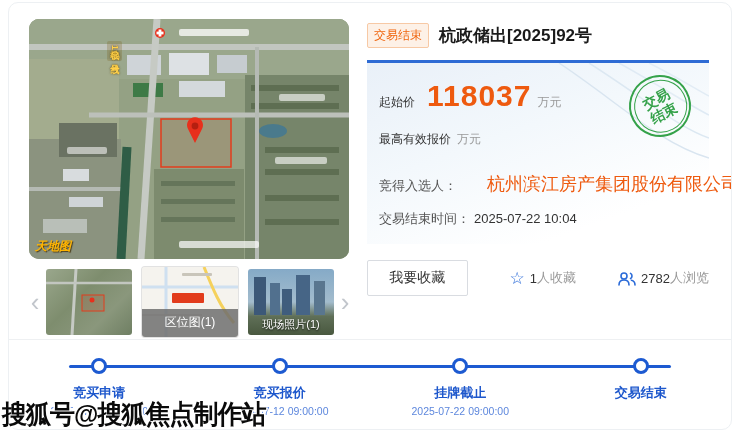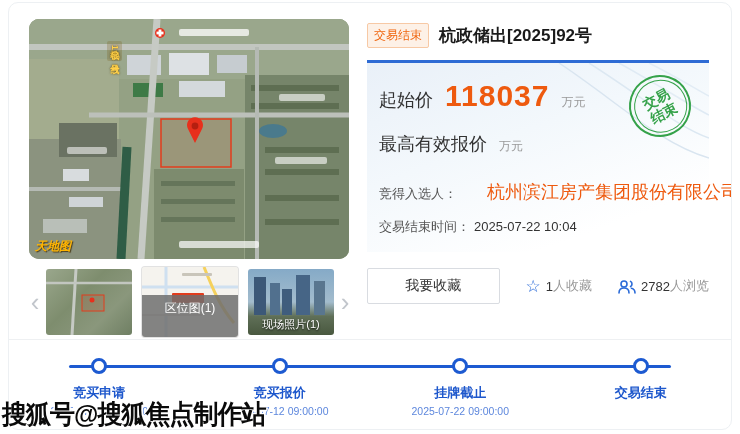--- a/index.html
+++ b/index.html
@@ -21,55 +21,55 @@
   .map-logo { position:absolute; left:6px; bottom:4px; color:#ffb400; font-size:12px; font-weight:bold; font-style:italic;
       text-shadow:1px 1px 1px rgba(60,40,0,.8); }
 
   .thumbs { display:flex; align-items:center; margin-top:8px; }
   .chev { color:#c2c6cc; font-size:26px; line-height:1; width:18px; text-align:center; cursor:pointer; user-select:none; }
   .thumb { position:relative; width:86px; height:66px; border-radius:3px; overflow:hidden; margin:0 5px; cursor:pointer;
            background:#8a977c; flex:0 0 86px; }
   .thumb .cap { position:absolute; left:0; right:0; bottom:0; color:#fff; font-size:11px; text-align:center;
                 padding:2px 0 3px; text-shadow:0 1px 2px rgba(0,0,0,.9); }
   .thumb.selected { width:96px; flex:0 0 96px; height:70px; box-shadow:0 0 0 1px #e2e2e2; background:#f5f3ee; }
-  .thumb.selected .cap { background:rgba(110,110,110,.85); font-size:12px; padding:5px 0 20px; text-shadow:none; }
+  .thumb.selected .cap { background:rgba(110,110,110,.85); font-size:12px; padding:5px 0 6px; text-shadow:none; }
 
   .t-sat  { background:linear-gradient(135deg,#9aa78c 0%,#7e8d6e 40%,#8a977c 70%,#6f7f63 100%); }
   .t-photo{ background:linear-gradient(180deg,#85aac7 0%,#a3bccd 50%,#5f6f57 72%,#49583f 100%); }
 
   
   .detail-col { flex:1; padding:4px 22px 0 16px; min-width:0; }
   .title-row { display:flex; align-items:center; }
   .badge { color:#f0660f; background:#fdf1e7; border:1px solid #f7c9a5; border-radius:2px;
            font-size:12px; padding:3px 6px; white-space:nowrap; }
   .title { font-size:17px; font-weight:bold; color:#1a1a1a; margin-left:10px; white-space:nowrap; }
 
   .info-card { position:relative; margin-top:12px; border-top:3px solid #2e6bd4;
       background:linear-gradient(160deg,#e9f0f8 0%,#f3f8fc 40%,#ffffff 80%); padding:18px 14px 16px 12px; }
   .waves { position:absolute; right:0; top:0; pointer-events:none; }
 
   .price-row { display:flex; align-items:baseline; }
   .price-row + .price-row { margin-top:20px; }
-  .p-label { font-size:18px; color:#333; font-weight:500; }
+  .p-label { font-size:12px; color:#333; font-weight:500; }
   .p-value { font-size:30px; font-weight:bold; color:#ee5a0f; margin-left:12px; letter-spacing:1px; line-height:1; }
-  .p-unit  { font-size:12px; color:#999; margin-left:12px; }
+  .p-unit  { font-size:12px; color:#999; margin-left:6px; }
 
   .stamp { position:absolute; right:18px; top:12px; width:62px; height:62px; border:2.5px solid #35a24a;
            border-radius:50%; transform:rotate(-28deg); display:flex; align-items:center; justify-content:center;
            background:rgba(255,255,255,.15); }
   .stamp::before { content:""; position:absolute; inset:2.5px; border:1px solid #35a24a; border-radius:50%; }
   .stamp-text { color:#35a24a; font-size:14px; font-weight:bold; line-height:1.15; text-align:center; }
 
   .winner-row { margin-top:24px; display:flex; align-items:baseline; white-space:nowrap;gap:28px; }
   .w-label { font-size:13px; color:#555; flex:0 0 auto; }
   .w-value { font-size:18px; font-weight:normal; color:#ee5a0f; margin-left:2px; }
   .time-row { margin-top:14px; font-size:13px; color:#555; }
   .time-row b { color:#333; font-weight:normal; margin-left:4px; }
 
-  .actions { display:flex; align-items:center; margin-top:16px; }
+  .actions { display:flex; align-items:center; margin-top:16px;gap:16px; }
   .fav-btn { width:136px; height:36px; background:#fff; border:1px solid #d9dce1; border-radius:2px;
              font-size:14px; color:#333; cursor:pointer; font-family:inherit; }
   .stat { display:flex; align-items:center; margin-left:26px; font-size:13px; color:#999; white-space:nowrap; }
   .stat .num { color:#333; }
   .star-ico { color:#2b6bd8; font-size:17px; margin-right:5px; line-height:1; }
   .ppl-ico { margin-right:5px; display:inline-flex; }
 
   
   .timeline { position:absolute; left:0; right:0; bottom:0; height:90px; border-top:1px solid #eef0f2;
               display:flex; padding-top:18px; }

